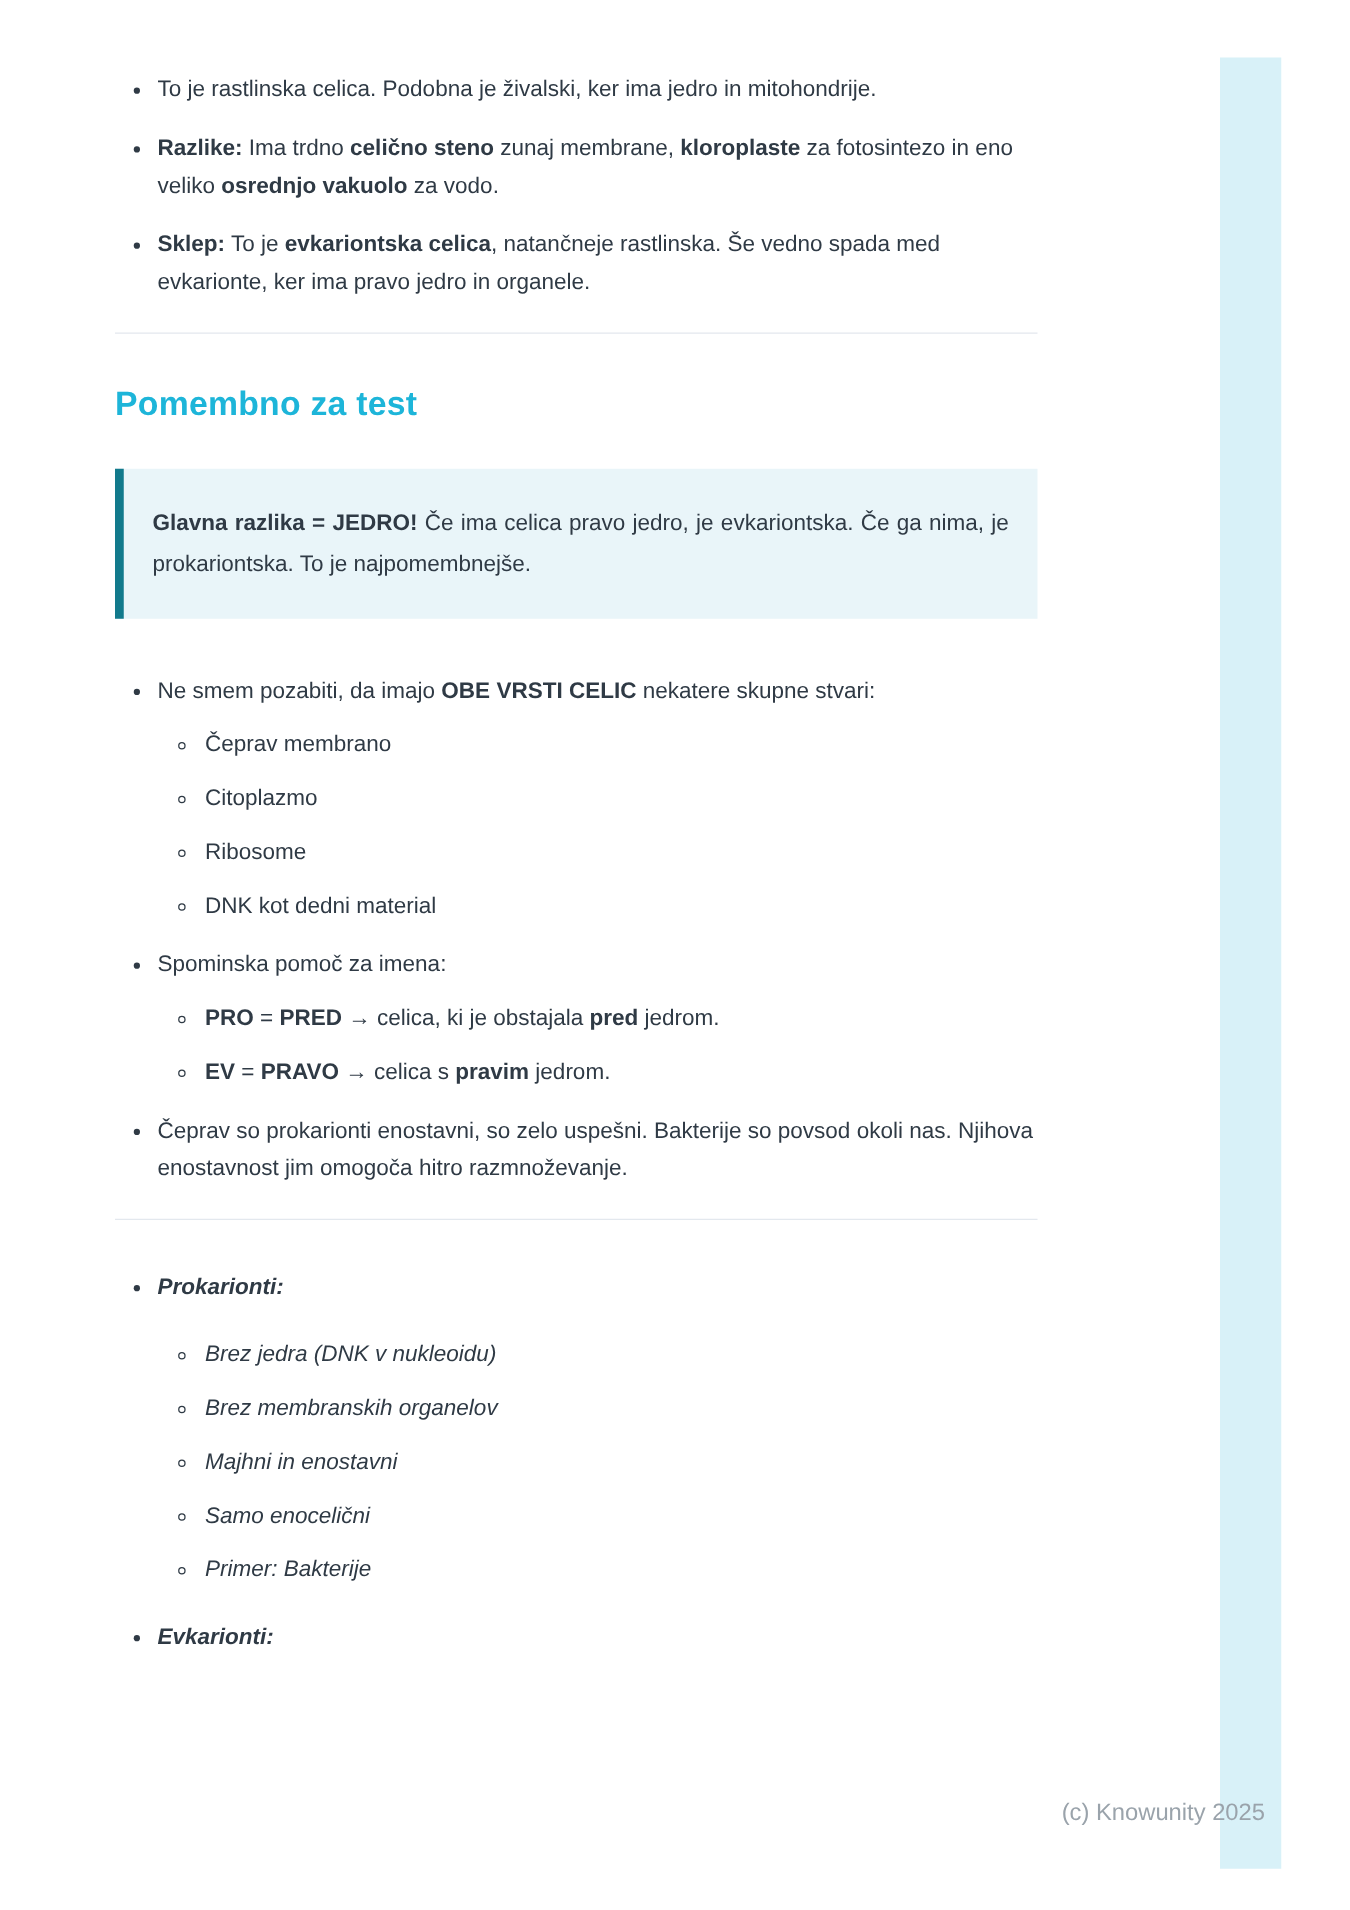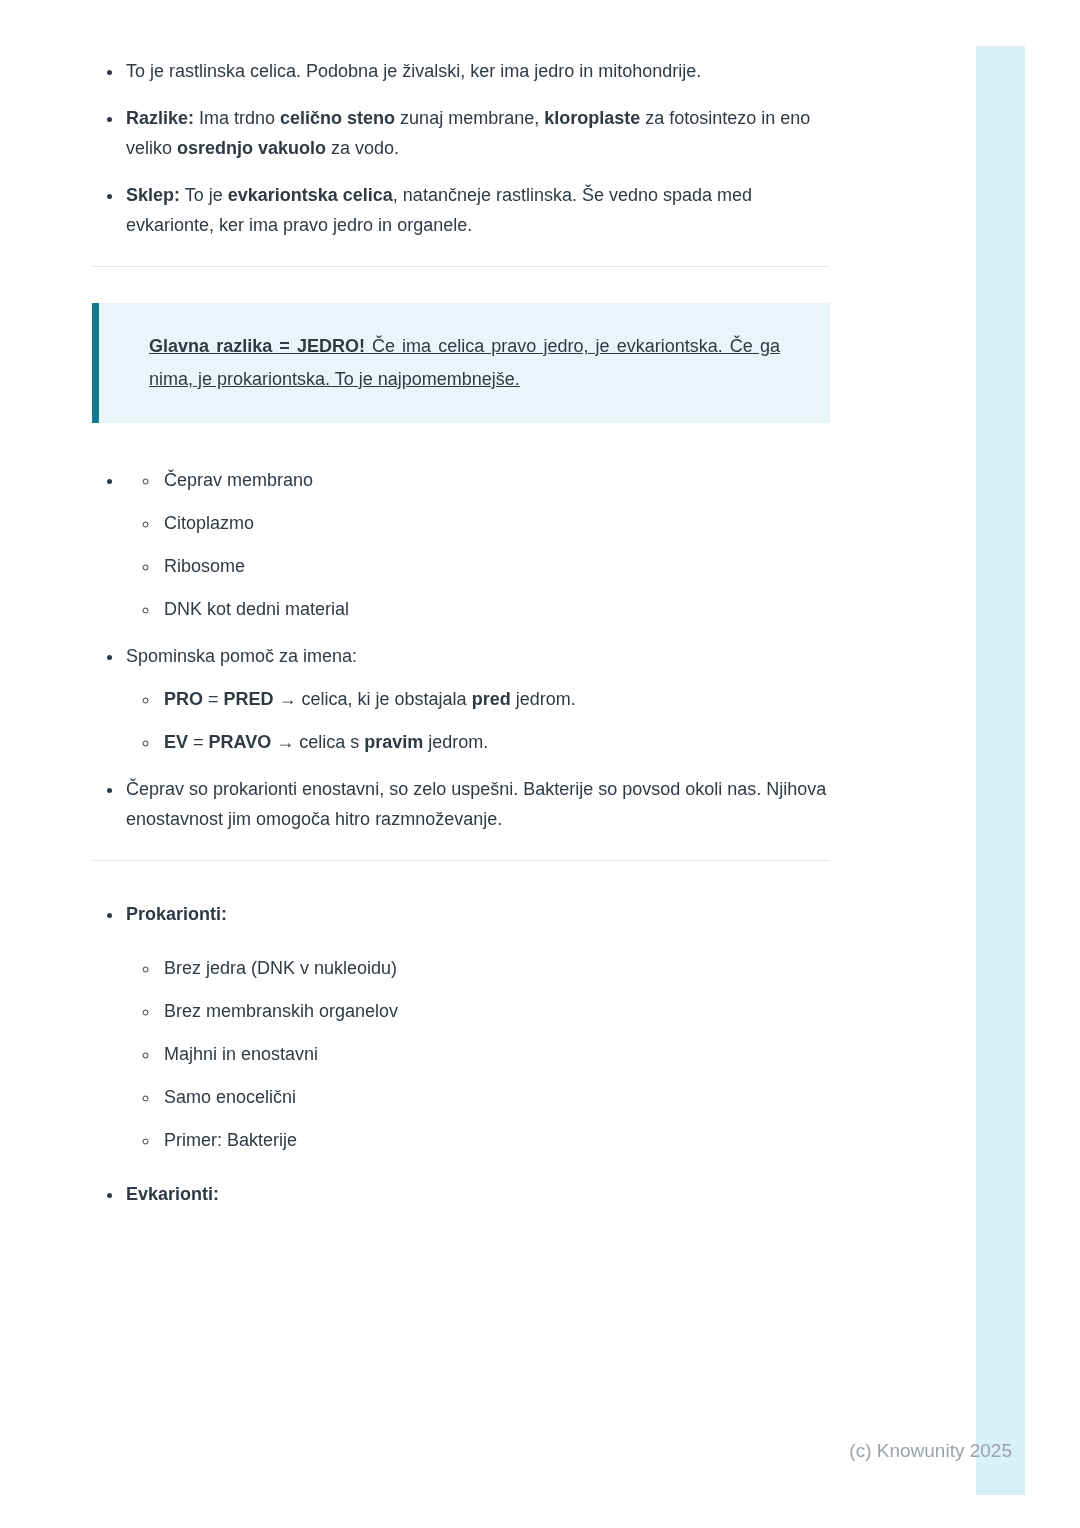--- a/index.html
+++ b/index.html
@@ -48,22 +48,21 @@
     font-weight: bold;
     letter-spacing: 0.2px;
     margin: 40px 0 0 0;
     line-height: 32px;
   }
   .callout {
     margin-top: 36px;
     margin-bottom: 42px;
     background: var(--callout_bg, #e9f5f9);
     border-left: 7px solid var(--callout_border, #127a8c);
-    padding: 27px 50px;
-    text-decoration: underline;
+    padding: 27px 23px;
   }
   .callout .callout-text {
     text-align: justify;
     line-height: 33px;
   }
   .section-gap { height: 10px; }
   .footer {
     position: absolute;
     top: 1440px; right: 68px;
     font-size: 19px;
@@ -86,27 +85,29 @@
       <li>
         <span class="li-text"><strong>Razlike:</strong><span> Ima trdno </span><strong>celično steno</strong><span> zunaj membrane, </span><strong>kloroplaste</strong><span> za fotosintezo in eno veliko </span><strong>osrednjo vakuolo</strong><span> za vodo.</span></span>
       </li>
       <li>
         <span class="li-text"><strong>Sklep:</strong><span> To je </span><strong>evkariontska celica</strong><span>, natančneje rastlinska. Še vedno spada med evkarionte, ker ima pravo jedro in organele.</span></span>
       </li>
     </ul>
 
     <hr class="divider">
 
+    <h2 class="section-heading">Pomembno za test</h2>
 
     <div class="callout">
       <p class="callout-text"><strong>Glavna razlika = JEDRO!</strong><span> Če ima celica pravo jedro, je evkariontska. Če ga nima, je prokariontska. To je najpomembnejše.</span></p>
     </div>
 
     <ul class="lvl1">
       <li>
+        <span class="li-text"><span>Ne smem pozabiti, da imajo </span><strong>OBE VRSTI CELIC</strong><span> nekatere skupne stvari:</span></span>
         <ul class="lvl2">
           <li><span class="li-text"><span>Čeprav membrano</span></span></li>
           <li><span class="li-text"><span>Citoplazmo</span></span></li>
           <li><span class="li-text"><span>Ribosome</span></span></li>
           <li><span class="li-text"><span>DNK kot dedni material</span></span></li>
         </ul>
       </li>
       <li>
         <span class="li-text"><span>Spominska pomoč za imena:</span></span>
         <ul class="lvl2">
@@ -117,21 +118,21 @@
       <li>
         <span class="li-text"><span>Čeprav so prokarionti enostavni, so zelo uspešni. Bakterije so povsod okoli nas. Njihova enostavnost jim omogoča hitro razmnoževanje.</span></span>
       </li>
     </ul>
 
     <hr class="divider">
 
 
     <div class="section-gap"></div>
 
-    <ul class="lvl1 review" style="margin-top:28px;">
+    <ul class="lvl1 review" style="margin-top:28px;font-style:italic;">
       <li>
         <span class="li-text"><strong>Prokarionti:</strong></span>
         <ul class="lvl2">
           <li><span class="li-text"><span>Brez jedra (DNK v nukleoidu)</span></span></li>
           <li><span class="li-text"><span>Brez membranskih organelov</span></span></li>
           <li><span class="li-text"><span>Majhni in enostavni</span></span></li>
           <li><span class="li-text"><span>Samo enocelični</span></span></li>
           <li><span class="li-text"><span>Primer: Bakterije</span></span></li>
         </ul>
       </li>

